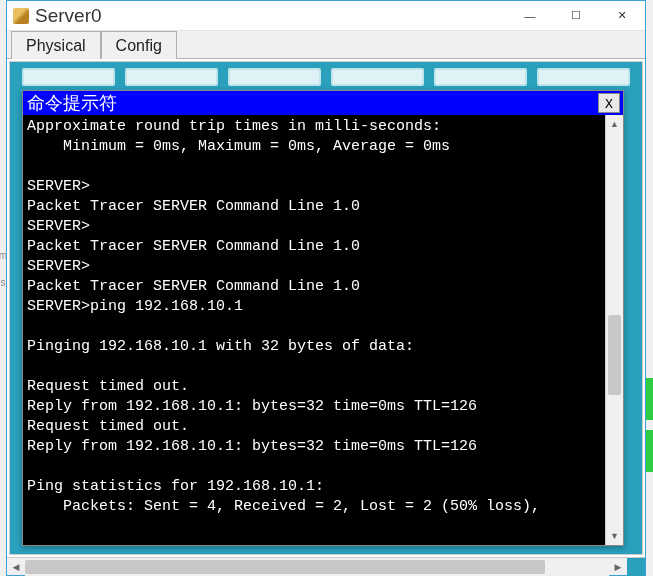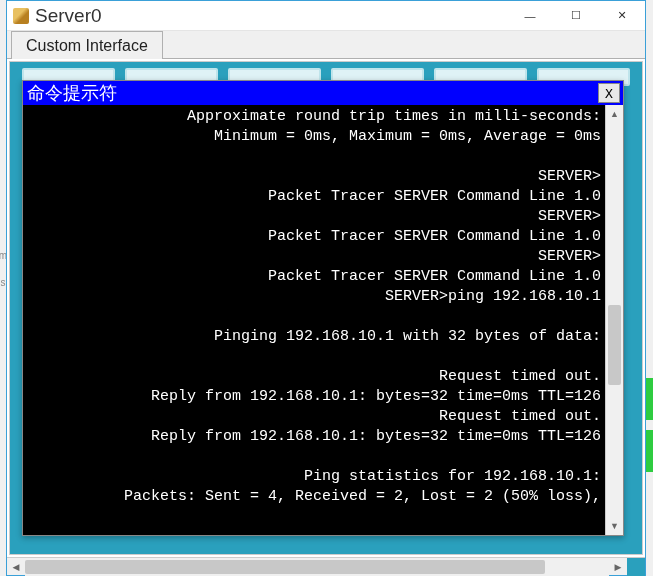--- a/index.html
+++ b/index.html
@@ -85,21 +85,21 @@
   }
   .tile {
     flex: 1;
     background: #dff2f6;
     border: 2px solid #bfe4eb;
     border-radius: 2px;
   }
 
   .cmd-window {
     position: absolute;
-    left: 12px; top: 18px;
+    left: 12px; top: 28px;
     width: 602px;
     border: 1px solid #888;
     background: #84cc16;
     box-shadow: 0 2px 6px rgba(0,0,0,0.3);
   }
   .cmd-titlebar {
     height: 24px;
     background: #0000ff;
     display: flex;
     align-items: center;
@@ -116,21 +116,20 @@
     margin-right: 3px;
     background: #e8e8e8;
     border: 1px solid #888;
     display: flex; align-items: center; justify-content: center;
     font-size: 13px;
     font-family: monospace;
   }
   .cmd-body-wrap {
     display: flex;
     background: #000;
-    text-align: right;
   }
   .cmd-body {
     flex: 1;
     background: #000;
     color: #fff;
     font-family: "Courier New", monospace;
     font-size: 15px;
     line-height: 20px;
     padding: 2px 4px 4px 4px;
     white-space: pre-wrap;
@@ -214,21 +213,22 @@
   <div class="titlebar">
     <div class="title-icon"></div>
     <div class="title-text">Server0</div>
     <div class="title-spacer"></div>
     <div class="win-btn">—</div>
     <div class="win-btn">☐</div>
     <div class="win-btn close">✕</div>
   </div>
 
   <div class="tabstrip">
-    <div class="tab">Custom Interface</div>
+    <div class="tab">Physical</div>
+    <div class="tab">Config</div>
   </div>
 
   <div class="desktop-area">
     <div class="desktop-tiles">
       <div class="tile"></div>
       <div class="tile"></div>
       <div class="tile"></div>
       <div class="tile"></div>
       <div class="tile"></div>
       <div class="tile"></div>

